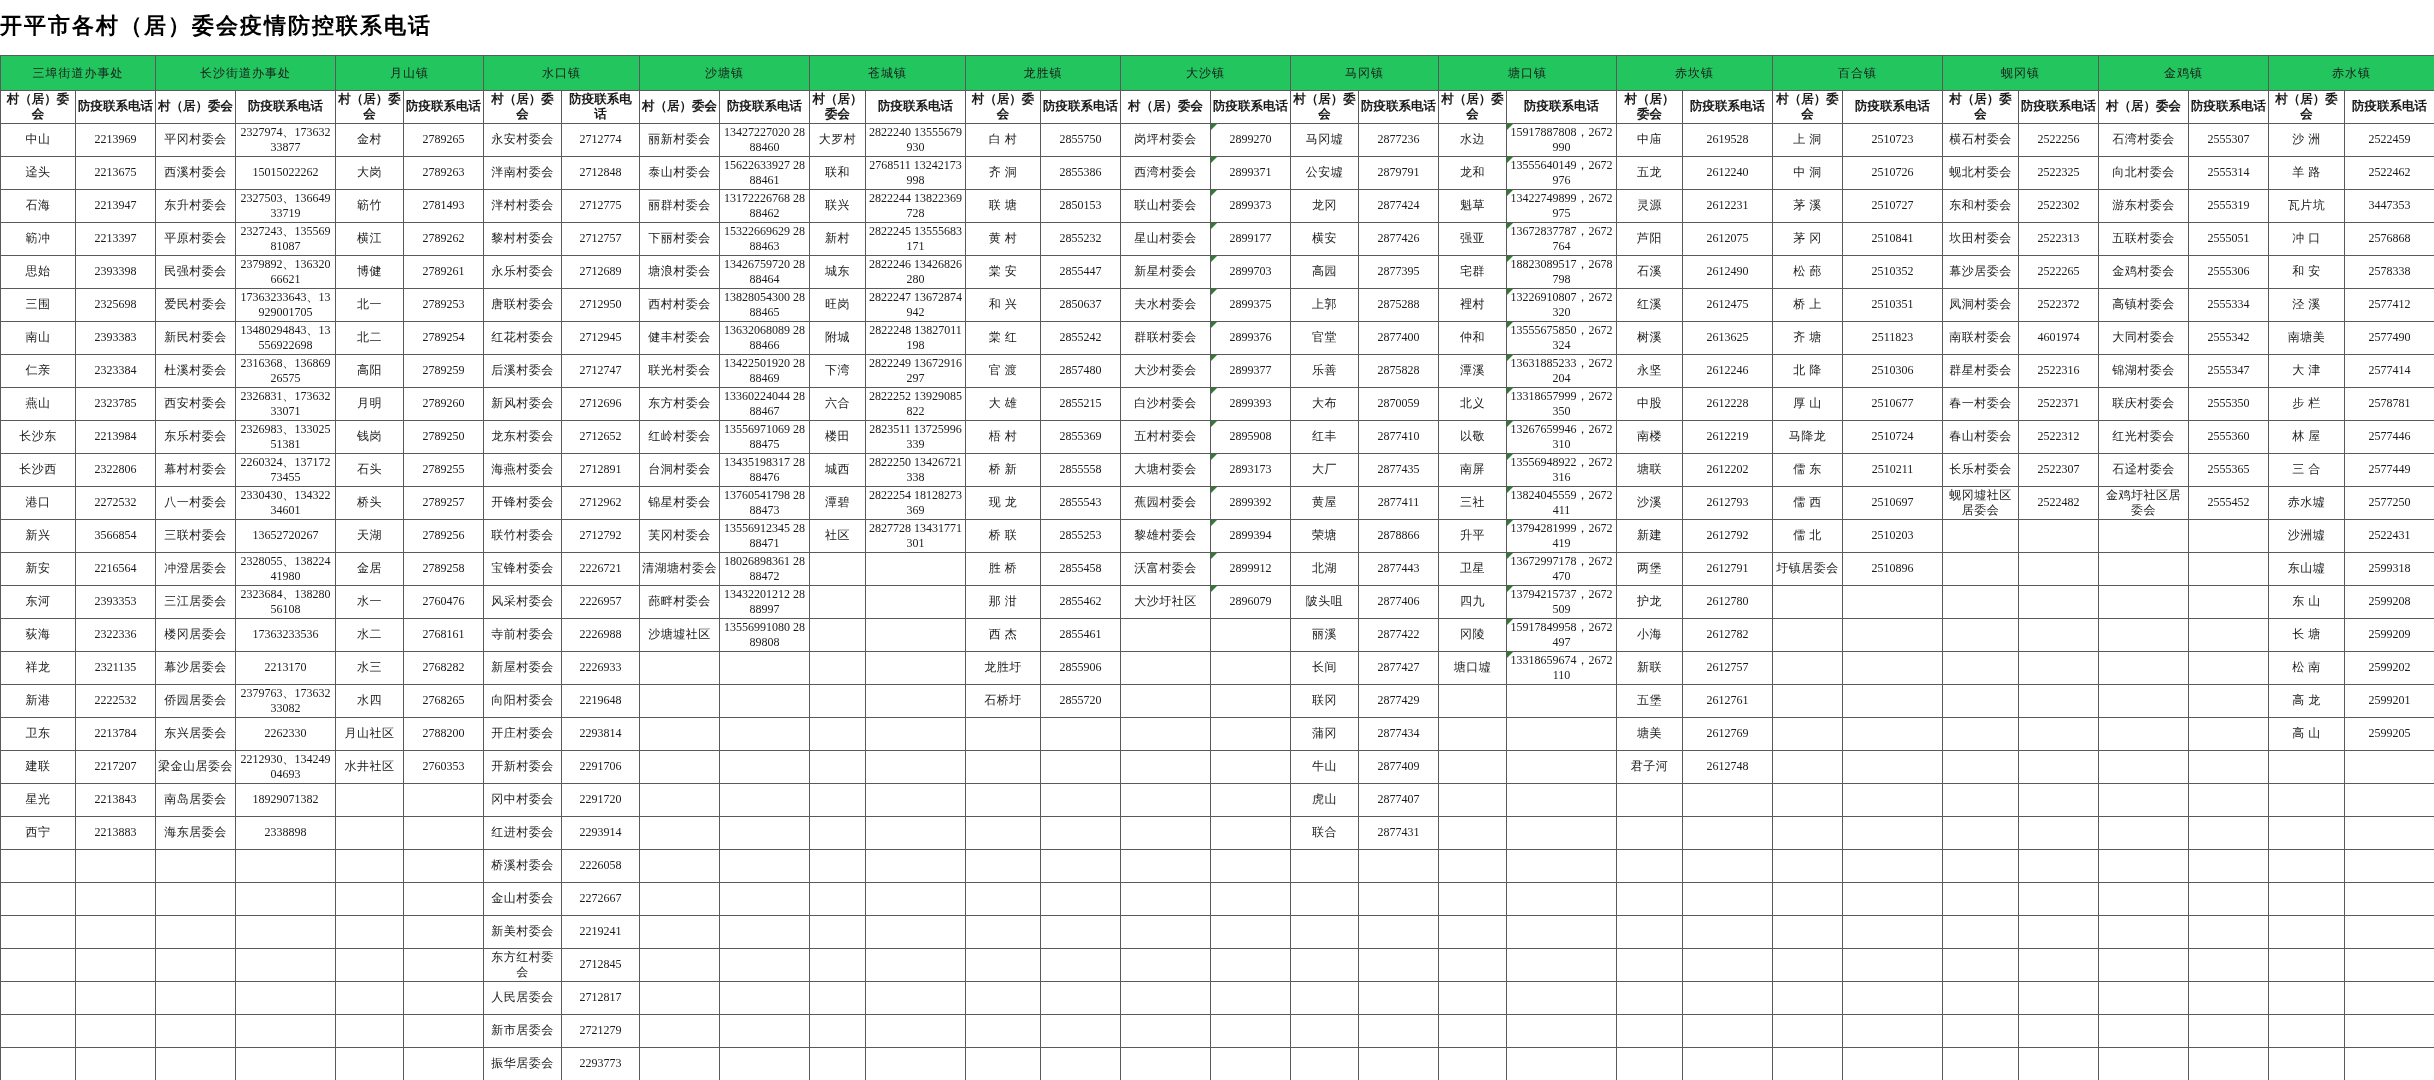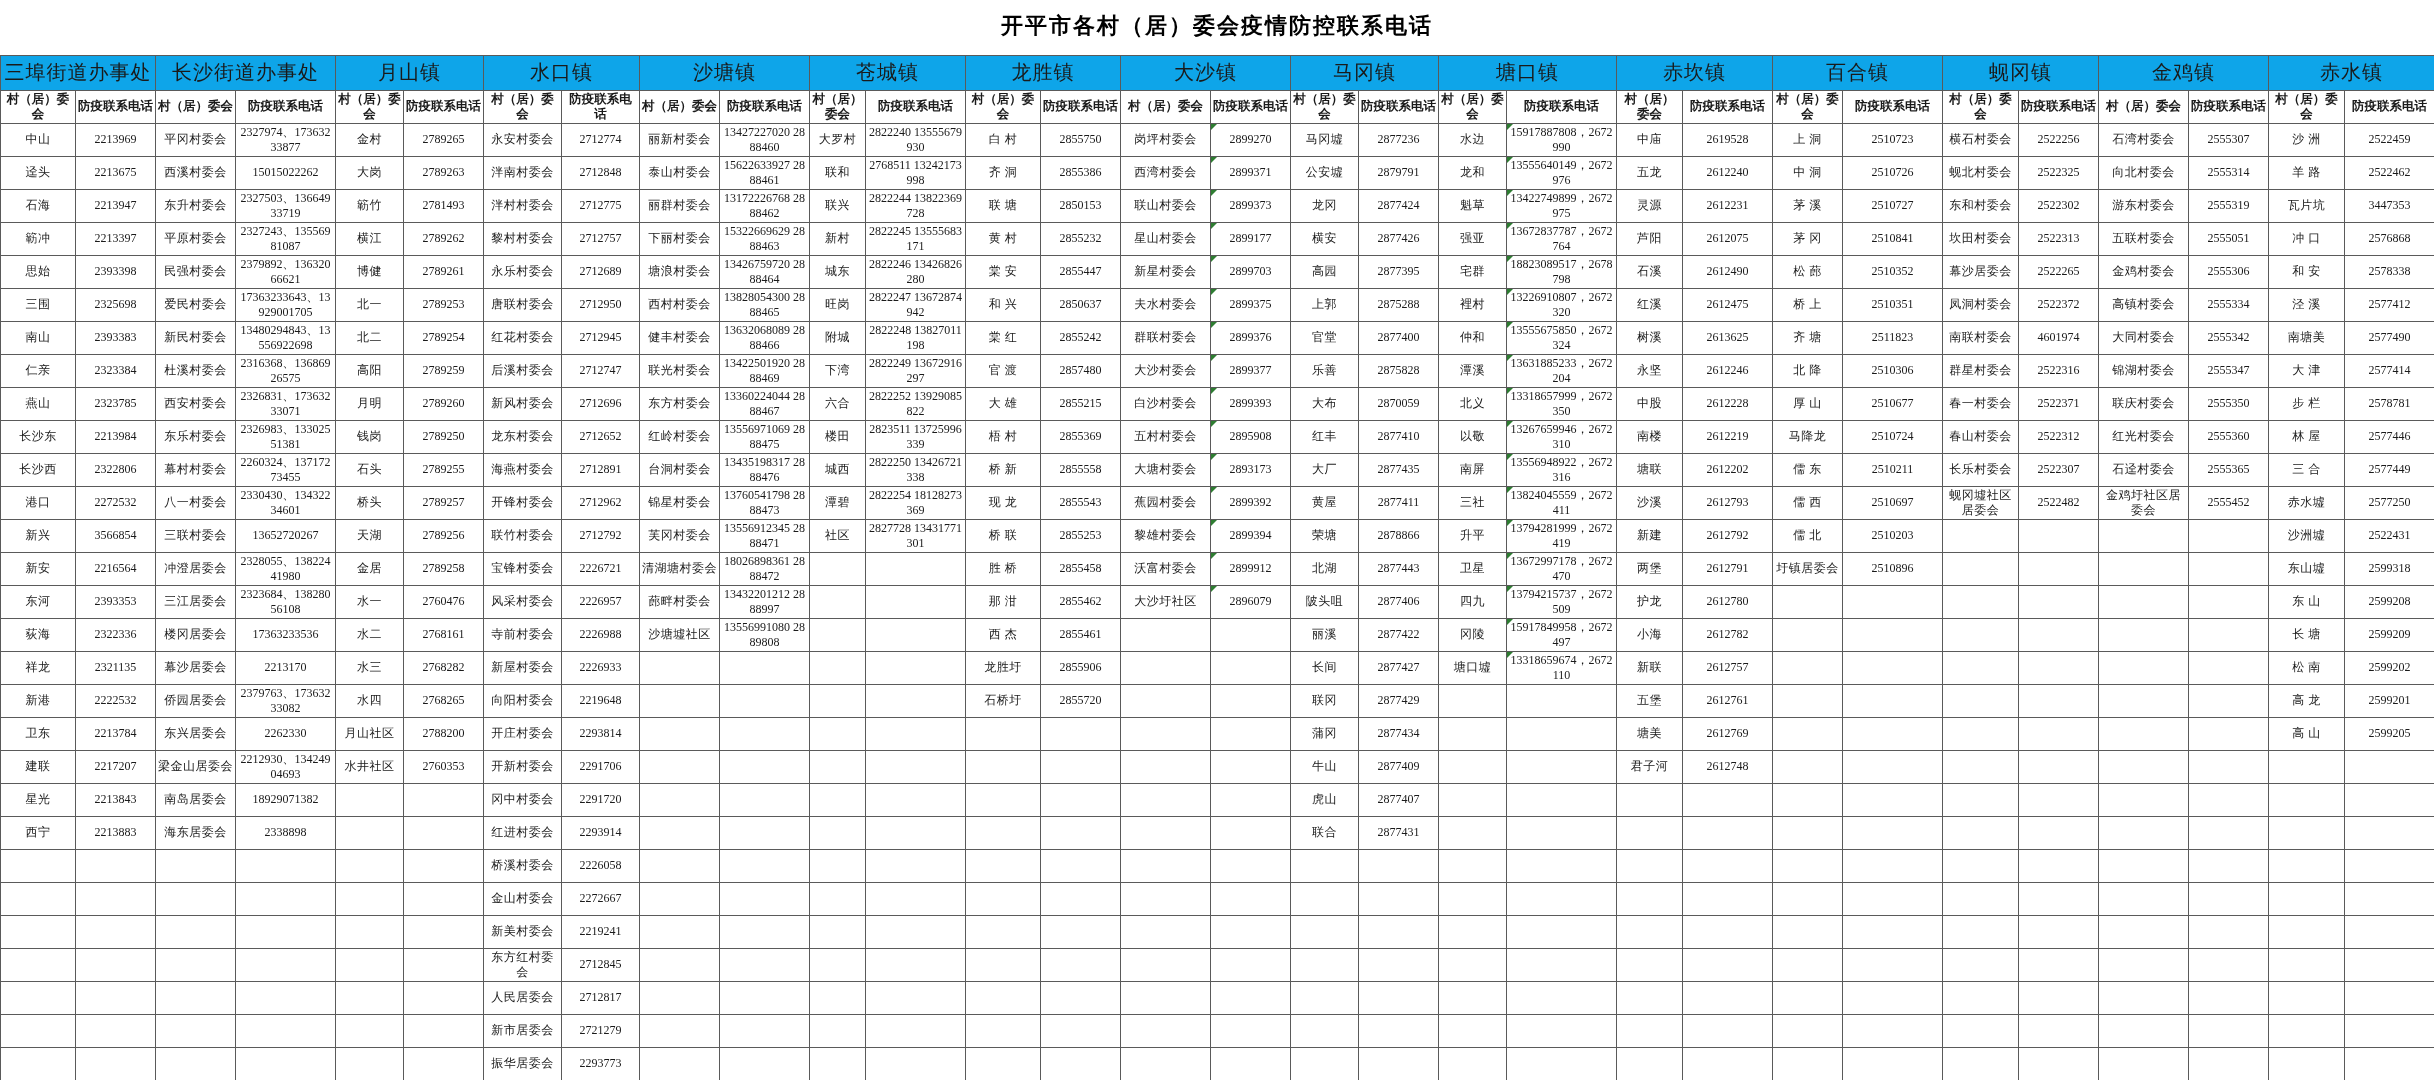--- a/index.html
+++ b/index.html
@@ -2,36 +2,36 @@
 <html style="--corner-color: #2e7d32;"><head>
 <meta charset="utf-8">
 <style>
   html, body { margin: 0; padding: 0; background: #ffffff; }
   .page {
     width: 2434px; height: 1080px; overflow: hidden; background: #ffffff;
     font-family: "Liberation Serif", "DejaVu Serif", serif;
     color: #1a1a1a;
   }
   .title {
-    text-align: center; font-size: 22px; font-weight: bold; color: #000;
+    font-size: 22px; font-weight: bold; color: #000;
     padding: 11px 0 14px 0; letter-spacing: 2px;
   }
   table.phone-table {
     border-collapse: collapse; table-layout: fixed; width: 2434px;
     font-size: 12px;
   }
   table.phone-table th, table.phone-table td {
     border: 1px solid #5a5a5a;
     text-align: center; vertical-align: middle;
     padding: 1px 2px; overflow: hidden;
     line-height: 1.18; word-break: break-all;
   }
   tr.group-row th {
-    font-size: 20px; font-weight: normal; height: 32px; letter-spacing: 1px;
-    background: #0ea5e9;
+    font-size: 12px; font-weight: normal; height: 32px; letter-spacing: 1px;
+    background: #22c55e;
   }
   tr.colhead-row th {
     font-size: 12.5px; font-weight: bold; height: 28px;
   }
   tbody td { height: 30px; font-size: 12px; }
   td.village-cell { letter-spacing: 0.5px; }
   td.gc { position: relative; }
   td.gc::before {
     content: ""; position: absolute; top: 0; left: 0;
     border-top: 6px solid var(--corner-color, #2e7d32);

